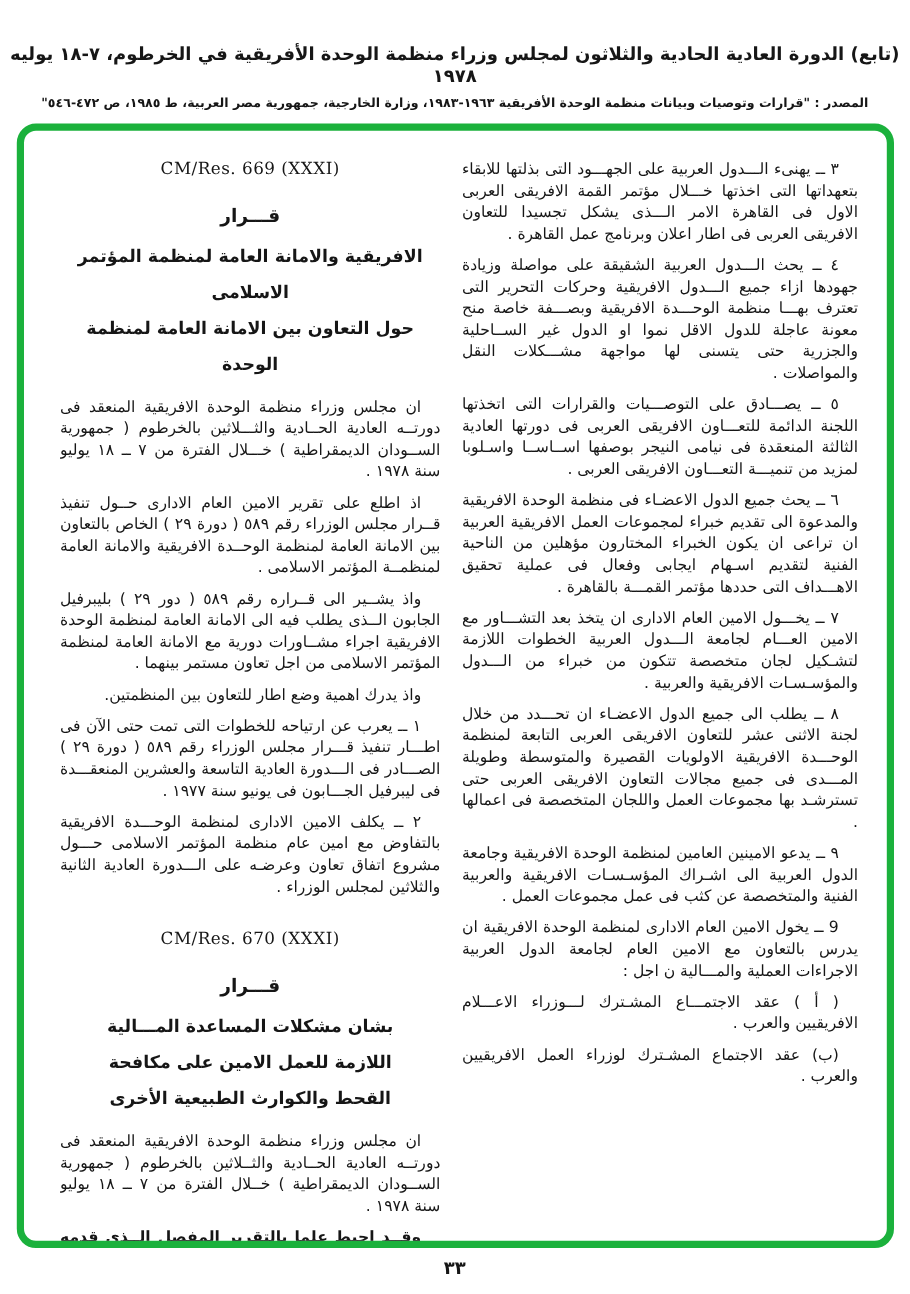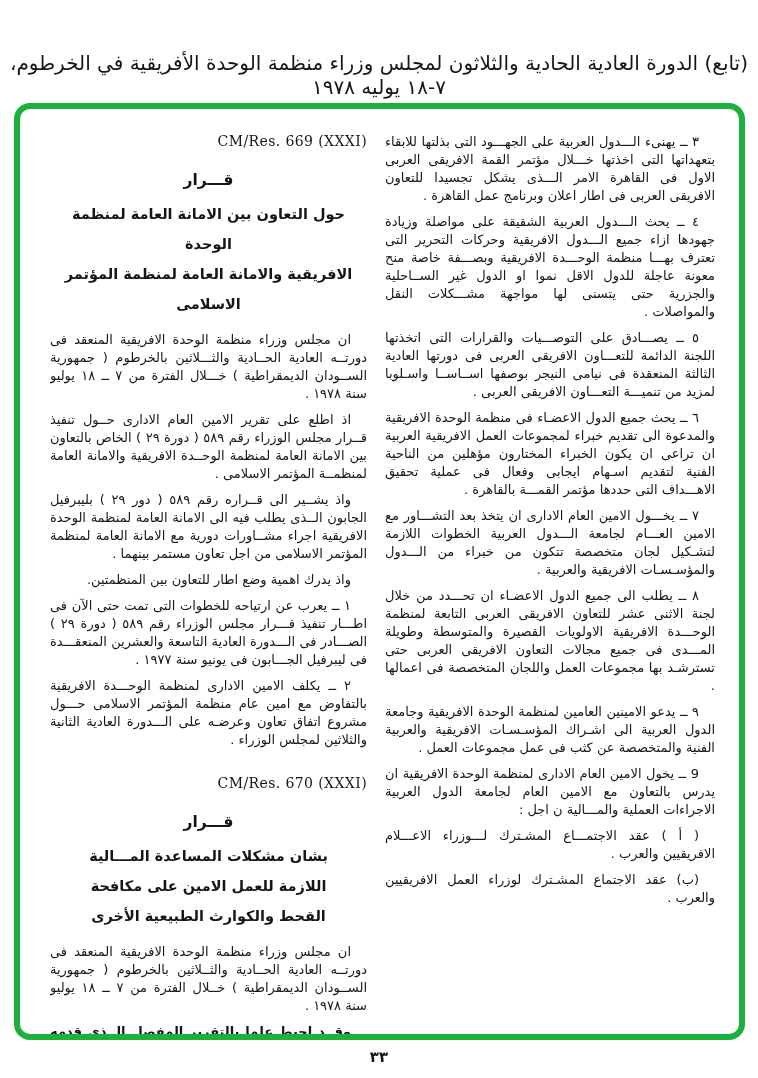--- a/index.html
+++ b/index.html
@@ -5,21 +5,21 @@
   html,body{margin:0;padding:0;background:#ffffff;}
   .page{
     position:relative;
     width:758px;height:1078px;
     background:#ffffff;
     color:#161616;
     font-family:"DejaVu Sans", sans-serif;
     overflow:hidden;
   }
   .header{padding-top:36px;text-align:center;direction:rtl;}
-  .header-session{font-size:20px;font-weight:normal;letter-spacing:0;margin-top:15px;}
+  .header-session{font-size:15px;font-weight:bold;letter-spacing:0;}
   .header-source{font-size:10.5px;font-weight:bold;margin-top:8px;}
   .frame{
     position:absolute;
     left:14px;top:103px;
     width:731px;height:937px;
     box-sizing:border-box;
     border:6px solid #1bb13c;
     border-radius:16px;
     padding:24px 24px 0 30px;
     background:#ffffff;
@@ -38,21 +38,21 @@
     margin:0 0 8px 0;
     font-size:13px;
     line-height:18px;
     text-align:justify;
     direction:rtl;
   }
   p.indent{text-indent:16px;}
   p.bold{font-weight:bold;}
   .res-id{
     direction:ltr;
-    text-align:right;
+    text-align:center;
     font-family:"DejaVu Serif", serif;
     font-size:14px;
     letter-spacing:0.4px;
     margin:0 0 4px 0;
   }
   .res-id.second{margin-top:26px;}
   .qarar{
     text-align:center;
     font-weight:bold;
     font-size:15.5px;
@@ -97,22 +97,22 @@
         <p class="body indent">٩ ــ يدعو الامينين العامين لمنظمة الوحدة الافريقية وجامعة الدول العربية الى اشـراك المؤسـسـات الافريقية والعربية الفنية والمتخصصة عن كثب فى عمل مجموعات العمل .</p>
         <p class="body indent">9 ــ يخول الامين العام الادارى لمنظمة الوحدة الافريقية ان يدرس بالتعاون مع الامين العام لجامعة الدول العربية الاجراءات العملية والمـــالية ن اجل :</p>
         <p class="body indent">( أ ) عقد الاجتمـــاع المشـترك لـــوزراء الاعـــلام الافريقيين والعرب .</p>
         <p class="body indent">(ب) عقد الاجتماع المشـترك لوزراء العمل الافريقيين والعرب .</p>
       </div>
 
       <div class="col col-left">
         <div class="res-id" dir="ltr">CM/Res. 669 (XXXI)</div>
         <div class="qarar">قـــرار</div>
         <div class="res-title">
+          <div>الافريقية والامانة العامة لمنظمة المؤتمر الاسلامى</div>
           <div>حول التعاون بين الامانة العامة لمنظمة الوحدة</div>
-          <div>الافريقية والامانة العامة لمنظمة المؤتمر الاسلامى</div>
         </div>
         <p class="body indent">ان مجلس وزراء منظمة الوحدة الافريقية المنعقد فى دورتــه العادية الحــادية والثـــلاثين بالخرطوم ( جمهورية الســودان الديمقراطية ) خـــلال الفترة من ٧ ــ ١٨ يوليو سنة ١٩٧٨ .</p>
         <p class="body indent">اذ اطلع على تقرير الامين العام الادارى حــول تنفيذ قــرار مجلس الوزراء رقم ٥٨٩ ( دورة ٢٩ ) الخاص بالتعاون بين الامانة العامة لمنظمة الوحــدة الافريقية والامانة العامة لمنظمــة المؤتمر الاسلامى .</p>
         <p class="body indent">واذ يشــير الى قــراره رقم ٥٨٩ ( دور ٢٩ ) بليبرفيل الجابون الــذى يطلب فيه الى الامانة العامة لمنظمة الوحدة الافريقية اجراء مشــاورات دورية مع الامانة العامة لمنظمة المؤتمر الاسلامى من اجل تعاون مستمر بينهما .</p>
         <p class="body indent">واذ يدرك اهمية وضع اطار للتعاون بين المنظمتين.</p>
         <p class="body indent">١ ــ يعرب عن ارتياحه للخطوات التى تمت حتى الآن فى اطـــار تنفيذ قـــرار مجلس الوزراء رقم ٥٨٩ ( دورة ٢٩ ) الصـــادر فى الـــدورة العادية التاسعة والعشرين المنعقـــدة فى ليبرفيل الجـــابون فى يونيو سنة ١٩٧٧ .</p>
         <p class="body indent">٢ ــ يكلف الامين الادارى لمنظمة الوحـــدة الافريقية بالتفاوض مع امين عام منظمة المؤتمر الاسلامى حـــول مشروع اتفاق تعاون وعرضـه على الـــدورة العادية الثانية والثلاثين لمجلس الوزراء .</p>
 
         <div class="res-id second" dir="ltr">CM/Res. 670 (XXXI)</div>
         <div class="qarar">قـــرار</div>

